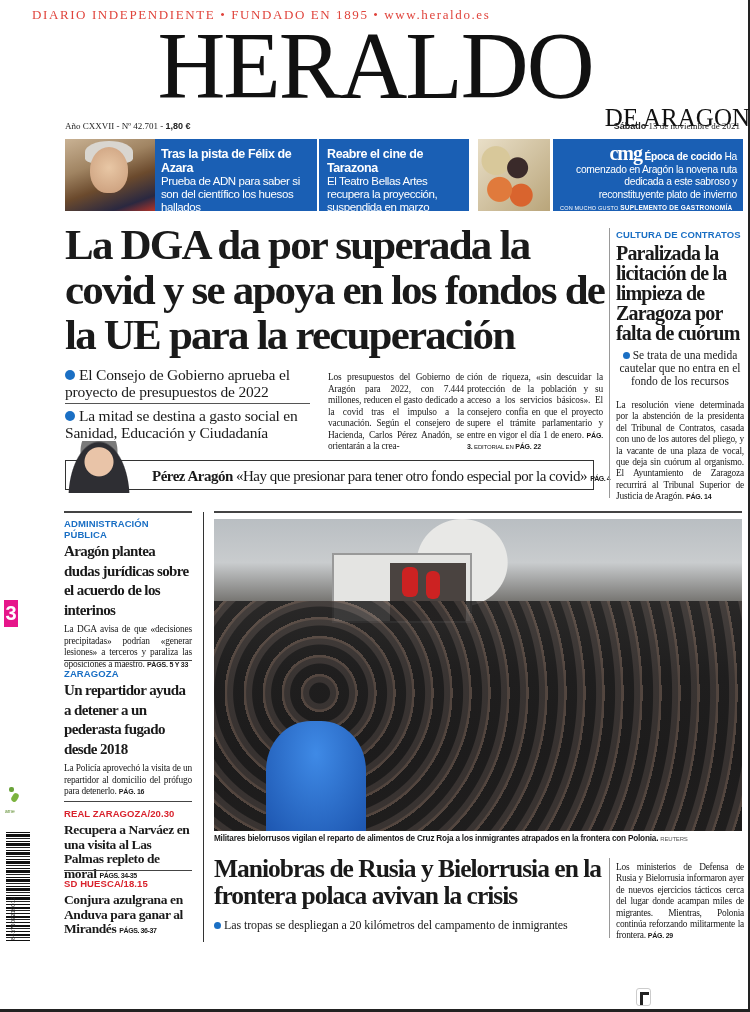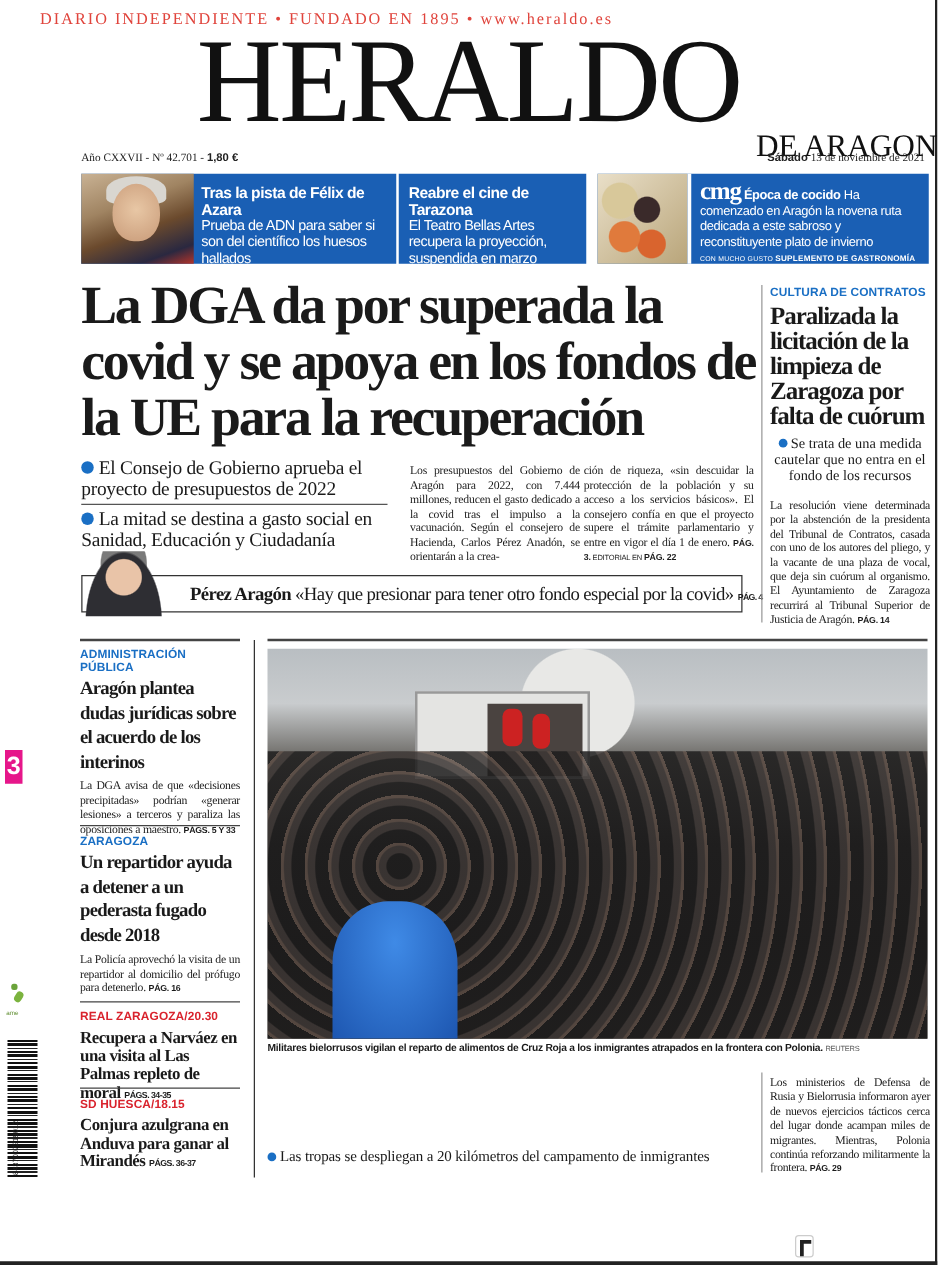--- a/index.html
+++ b/index.html
@@ -23,21 +23,21 @@
   .thumb-portrait .hair { position: absolute; left: 20px; top: 2px; width: 48px; height: 22px; border-radius: 50% 50% 20% 20%; background: #d9d6d0; }
   .thumb-food { width: 75px; background: radial-gradient(circle at 30% 70%, #e07a3c 0 12px, transparent 13px), radial-gradient(circle at 60% 78%, #d9642e 0 11px, transparent 12px), radial-gradient(circle at 55% 40%, #3a2a2a 0 10px, transparent 11px), radial-gradient(circle at 25% 30%, #d8c89a 0 14px, transparent 15px), linear-gradient(135deg, #e9dfc8, #b9a57a); border-right: 3px solid #fff; }
   .btxt { position: absolute; top: 8px; }
   .b1 .btxt { left: 96px; right: 4px; }
   .b2 .btxt { left: 8px; right: 4px; }
   .b3 .btxt { left: 82px; right: 6px; }
   .btitle { font-size: 12.5px; font-weight: bold; letter-spacing: -0.4px; line-height: 14px; }
   .bbody { font-size: 11.5px; line-height: 13px; letter-spacing: -0.4px; }
   .bsec { font-size: 5.5px; margin-top: 3px; letter-spacing: 0.2px; }
   .bsec b { font-size: 6.5px; }
-  .b3 .bbody { font-size: 10.3px; line-height: 12.5px; letter-spacing: -0.3px; }
+  .b3 .bbody { font-size: 10.3px; line-height: 12.5px; letter-spacing: -0.3px; text-align: right; }
   .cmg { font-family: "Liberation Serif", serif; font-size: 20px; font-weight: bold; letter-spacing: -1px; line-height: 12px; }
   .b3 .btitle-inline { font-weight: bold; }
 
   .main-head { position: absolute; top: 222px; left: 65px; width: 540px; font-family: "Liberation Serif", serif; font-weight: bold; font-size: 43px; line-height: 45px; letter-spacing: -1.8px; color: #1a1a1a; }
   .bullet { display: inline-block; width: 10px; height: 10px; border-radius: 50%; background: #1a6fc4; margin-right: 4px; vertical-align: 0px; }
   .bullet-s { width: 7px; height: 7px; margin-right: 3px; }
   .deck { position: absolute; left: 65px; width: 245px; font-size: 15.5px; line-height: 17px; letter-spacing: -0.2px; }
   .deck1 { top: 366px; }
   .deck2 { top: 407px; }
   .deck-rule { position: absolute; left: 65px; top: 403px; width: 245px; height: 1px; background: #555; }
@@ -196,19 +196,20 @@
     <div class="truck">
         <div class="truck-door"></div>
       </div>
     <div class="red-person"></div>
     <div class="red-person2"></div>
     <div class="crowd"></div>
     <div class="hood"></div>
   </div>
   <div class="caption"><span>Militares bielorrusos vigilan el reparto de alimentos de Cruz Roja a los inmigrantes atrapados en la frontera con Polonia. </span><span class="credit">REUTERS</span></div>
 
+  <div class="bottom-head">Maniobras de Rusia y Bielorrusia en la frontera polaca avivan la crisis</div>
   <div class="bottom-deck"><span class="bullet bullet-s"></span><span>Las tropas se despliegan a 20 kilómetros del campamento de inmigrantes</span></div>
   <div class="v-rule-bottom"></div>
   <div class="bottom-body"><span>Los ministerios de Defensa de Rusia y Bielorrusia informaron ayer de nuevos ejercicios tácticos cerca del lugar donde acampan miles de migrantes. Mientras, Polonia continúa reforzando militarmente la frontera. </span><span class="pag">PÁG. 29</span></div>
 
   <div class="footer-icon"></div>
   <div class="bottom-rule"></div>
 </div>
 
 </body></html>

